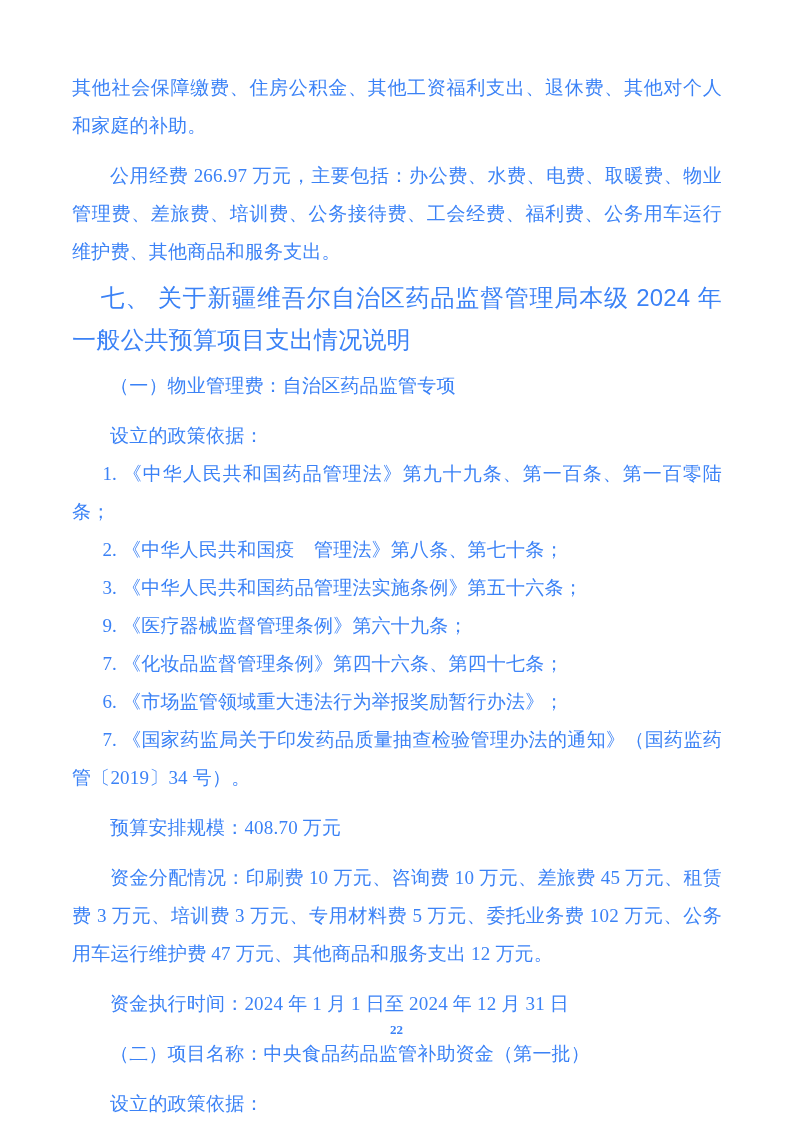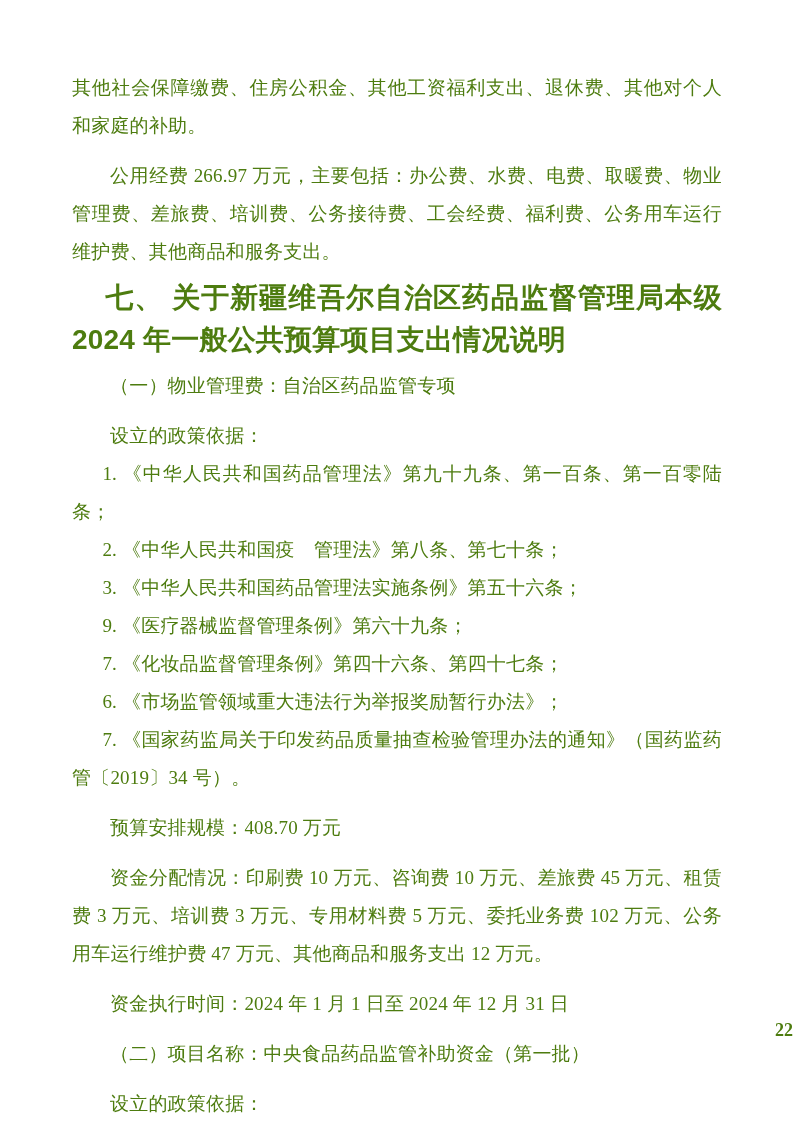--- a/index.html
+++ b/index.html
@@ -5,21 +5,21 @@
   html, body {
     margin: 0;
     padding: 0;
     background: #ffffff;
   }
   .page {
     position: relative;
     width: 793px;
     height: 1122px;
     background: #ffffff;
-    color: #4d7c0f;
+    color: #3b82f6;
     font-family: "Liberation Serif", "DejaVu Serif", serif;
     overflow: hidden;
   }
   .content {
     position: absolute;
     left: 72px;
     top: 69px;
     width: 650px;
   }
   p.body, p.list-item {
@@ -33,35 +33,35 @@
   p.indent {
     text-indent: 2em;
     margin-top: 12px;
   }
   p.list-item {
     text-indent: 1.6em;
   }
   h2.heading {
     margin: 6px 0 -6px 0;
     font-family: "Liberation Sans", "DejaVu Sans", sans-serif;
-    font-weight: bold;
-    font-size: 28px;
+    font-weight: normal;
+    font-size: 24px;
     line-height: 42px;
     text-align: justify;
     text-indent: 1.2em;
     letter-spacing: 0.2px;
     word-break: break-all;
   }
   .footer {
     position: absolute;
     top: 1020px;
     left: 0;
     width: 793px;
-    text-align: right;
-    font-size: 18px;
+    text-align: center;
+    font-size: 13px;
     line-height: 20px;
     font-family: "Liberation Serif", "DejaVu Serif", serif;
     font-weight: 600;
   }
 </style>
 </head>
 <body>
 
 <div class="page">
   <div class="content">

